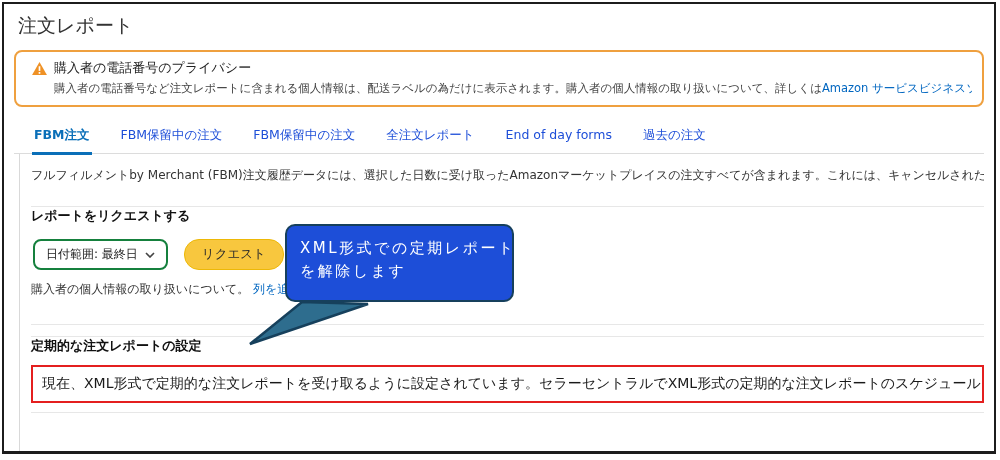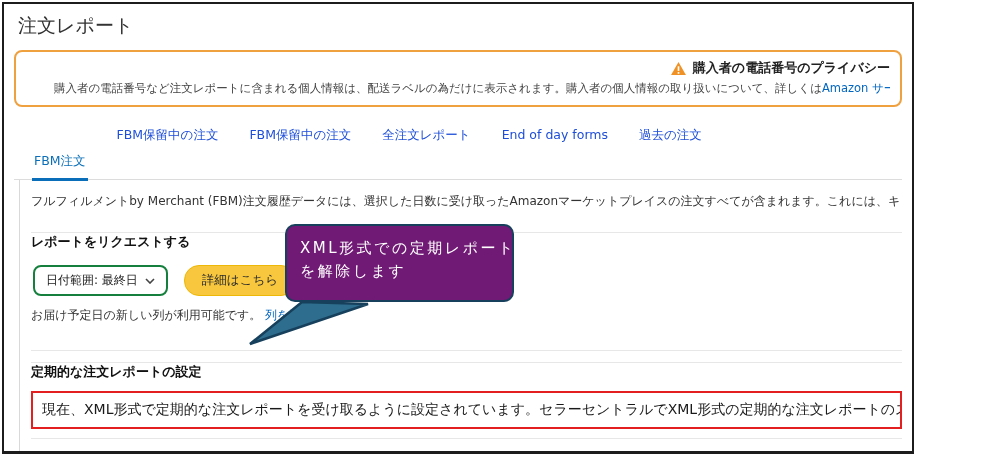--- a/index.html
+++ b/index.html
@@ -1,36 +1,36 @@
 <!DOCTYPE html>
 <html><head>
 <meta charset="utf-8">
 <style>
   * { margin:0; padding:0; box-sizing:border-box; }
   html,body { background:#fff; }
   body { width:1000px; height:460px; font-family:"DejaVu Sans","Liberation Sans",sans-serif; }
   .page {
-    position:relative; margin:2px; width:912px; height:452px;
+    position:relative; margin:2px; width:994px; height:452px;
     border:2px solid #1c1c1c; border-bottom-width:3px; background:#fff; overflow:hidden;
   }
   .page-title { margin:9px 0 0 14px; font-size:19px; color:#333; font-weight:400; }
 
   
   .banner {
     margin:11px 10px 0 10px; border:2px solid #efa03f; border-radius:8px;
     padding:7px 10px 9px 16px; background:#fff; overflow:hidden;
   }
-  .banner-title { display:flex; align-items:center; gap:7px; font-size:13px; font-weight:bold; color:#222;justify-content:flex-end; }
+  .banner-title { display:flex; align-items:center; gap:7px; font-size:13px; font-weight:normal; color:#222; }
   .banner-body { margin:4px 0 0 22px; font-size:11.5px; color:#444; white-space:nowrap; overflow:hidden; }
   a.lnk { color:#0066c0; text-decoration:none; cursor:pointer; }
 
   
   .tabs { display:flex; gap:27px; margin:16px 10px 0 10px; padding-left:18px; border-bottom:1px solid #dcdcdc; }
   .tab { font-size:12.5px; color:#1d4ed8; padding:4px 2px 8px 2px; cursor:pointer; white-space:nowrap; }
-  .tab.active { color:#0a6fb8; font-weight:normal; border-bottom:3px solid #0a6fb8; margin-bottom:-2px;margin-top:26px; }
+  .tab.active { color:#0a6fb8; font-weight:bold; border-bottom:3px solid #0a6fb8; margin-bottom:-2px; }
 
   
   .content { margin-left:15px; border-left:1px solid #d9d9d9; padding:13px 10px 0 11px; min-height:310px; }
   .intro { font-size:12px; color:#333; line-height:17px; white-space:nowrap; overflow:hidden; }
   .divider { border:none; border-top:1px solid #e7e7e7; }
   .hr1 { margin-top:22px; }
   .hr2 { margin-top:26px; }
   .hr3 { margin-top:11px; }
   .hr4 { margin-top:9px; }
   .section-heading { font-size:13px; font-weight:bold; color:#111; }
@@ -48,21 +48,21 @@
   .note { margin-top:11px; font-size:12px; color:#333; white-space:nowrap; }
 
   .alert-box {
     margin-top:10px; border:2px solid #e41f1f; padding:8px 9px; font-size:14px; color:#1a1a1a;
     white-space:nowrap; overflow:hidden;
   }
 
   
   .tooltip-bubble {
     position:absolute; left:281px; top:220px; width:229px; height:78px;
-    background:#701a75; border:2.5px solid #16405c; border-radius:10px;
+    background:#1d4ed8; border:2.5px solid #16405c; border-radius:10px;
     color:#fff; font-size:15px; letter-spacing:2.5px; line-height:23px;
     padding:11px 0 0 13px; z-index:5; white-space:nowrap;
   }
   .tooltip-tail { position:absolute; left:238px; top:293px; z-index:4; }
 </style>
 </head>
 <body>
 
 <div class="page">
 
@@ -103,24 +103,24 @@
 
     <div class="controls">
       <div class="date-dropdown">
         <span>日付範囲: 最終日</span>
         <span style="display:inline-flex;">
           <svg width="10" height="6" viewBox="0 0 10 6">
               <path d="M1 1 L5 5 L9 1" stroke="#444" stroke-width="1.6" fill="none"></path>
             </svg>
         </span>
       </div>
-      <button class="request-btn">詳細はこちら</button>
+      <button class="request-btn">リクエスト</button>
     </div>
 
-    <div class="note"><span>お届け予定日の新しい列が利用可能です。</span> <a class="lnk">列を追加</a></div>
+    <div class="note"><span>購入者の個人情報の取り扱いについて。</span> <a class="lnk">列を追加</a></div>
 
     <hr class="divider hr2">
     <hr class="divider hr3">
 
     <div class="section-heading">定期的な注文レポートの設定</div>
 
     <div class="alert-box">現在、XML形式で定期的な注文レポートを受け取るように設定されています。セラーセントラルでXML形式の定期的な注文レポートのスケジュールを設定することはできません。</div>
 
     <hr class="divider hr4">
 

